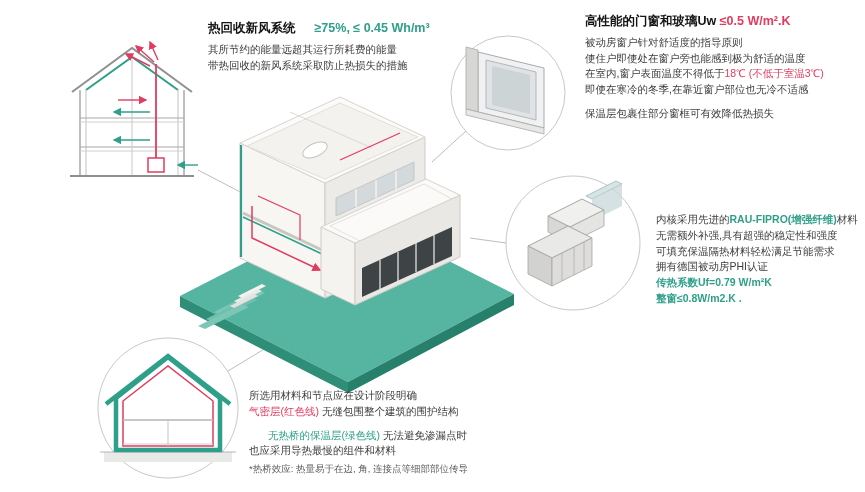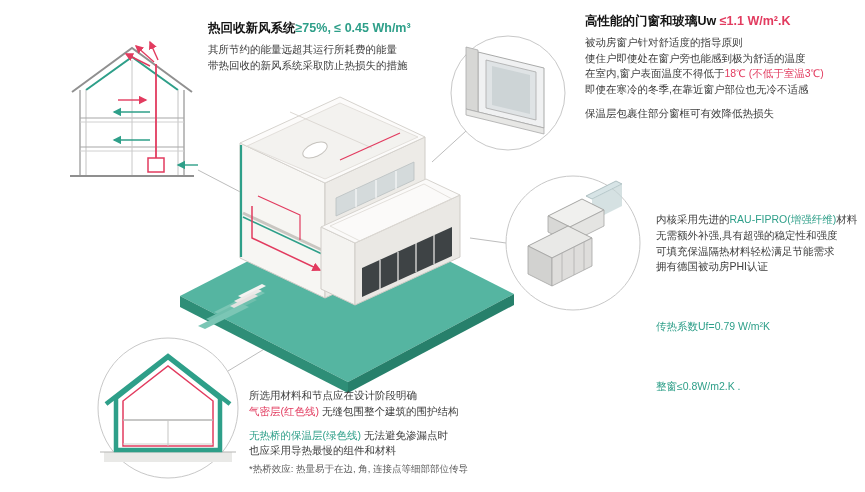--- a/index.html
+++ b/index.html
@@ -1,23 +1,23 @@
 <!DOCTYPE html>
 <html><head>
 <meta charset="utf-8">
 <style>
   html,body{margin:0;padding:0;background:#ffffff;}
   body{width:865px;height:492px;overflow:hidden;font-family:"Liberation Sans",sans-serif;}
   .stage{position:relative;width:865px;height:492px;background:#fff;}
   svg.art{position:absolute;left:0;top:0;}
   .tb{position:absolute;font-size:10.5px;color:#3d3d3d;line-height:1.5;}
   .tb .title{font-size:12.5px;font-weight:700;color:#141414;margin-bottom:5px;line-height:1.35;}
-  .accent-teal{color:#2E9F89;}
+  .accent-teal{color:#2E9F89;margin-left:19px;}
   .accent-red{color:#E23B5F;}
-  .strong-teal{color:#2E9F89;font-weight:400;margin-top:44px;}
+  .strong-teal{color:#2E9F89;font-weight:700;}
   .gap{height:8px;}
   .footnote{font-size:9.5px;color:#5a5a5a;margin-top:3px;}
   .line{display:block;}
 </style>
 </head>
 <body>
 
 <div class="stage">
 
   <svg class="art" width="865" height="492" viewBox="0 0 865 492">
@@ -157,21 +157,21 @@
   <div class="tb" id="tb-ventilation" style="left:208px;top:20px;width:268px;">
     <div class="title">
       <span>热回收新风系统</span><span class="accent-teal">≥75%, ≤ 0.45 Wh/m³</span>
     </div>
     <span class="line">其所节约的能量远超其运行所耗费的能量</span>
     <span class="line">带热回收的新风系统采取防止热损失的措施</span>
   </div>
 
   <div class="tb" id="tb-windows" style="left:585px;top:13px;width:278px;">
     <div class="title">
-      <span>高性能的门窗和玻璃Uw </span><span class="accent-red">≤1.1 W/m².K</span>
+      <span>高性能的门窗和玻璃Uw </span><span class="accent-red">≤0.5 W/m².K</span>
     </div>
     <span class="line">被动房窗户针对舒适度的指导原则</span>
     <span class="line">使住户即使处在窗户旁也能感到极为舒适的温度</span>
     <span class="line"><span>在室内,窗户表面温度不得低于</span><span class="accent-red">18℃ (不低于室温3℃)</span></span>
     <span class="line">即使在寒冷的冬季,在靠近窗户部位也无冷不适感</span>
     <div class="gap"></div>
     <span class="line">保温层包裹住部分窗框可有效降低热损失</span>
   </div>
 
   <div class="tb" id="tb-profile" style="left:656px;top:212px;width:212px;">

